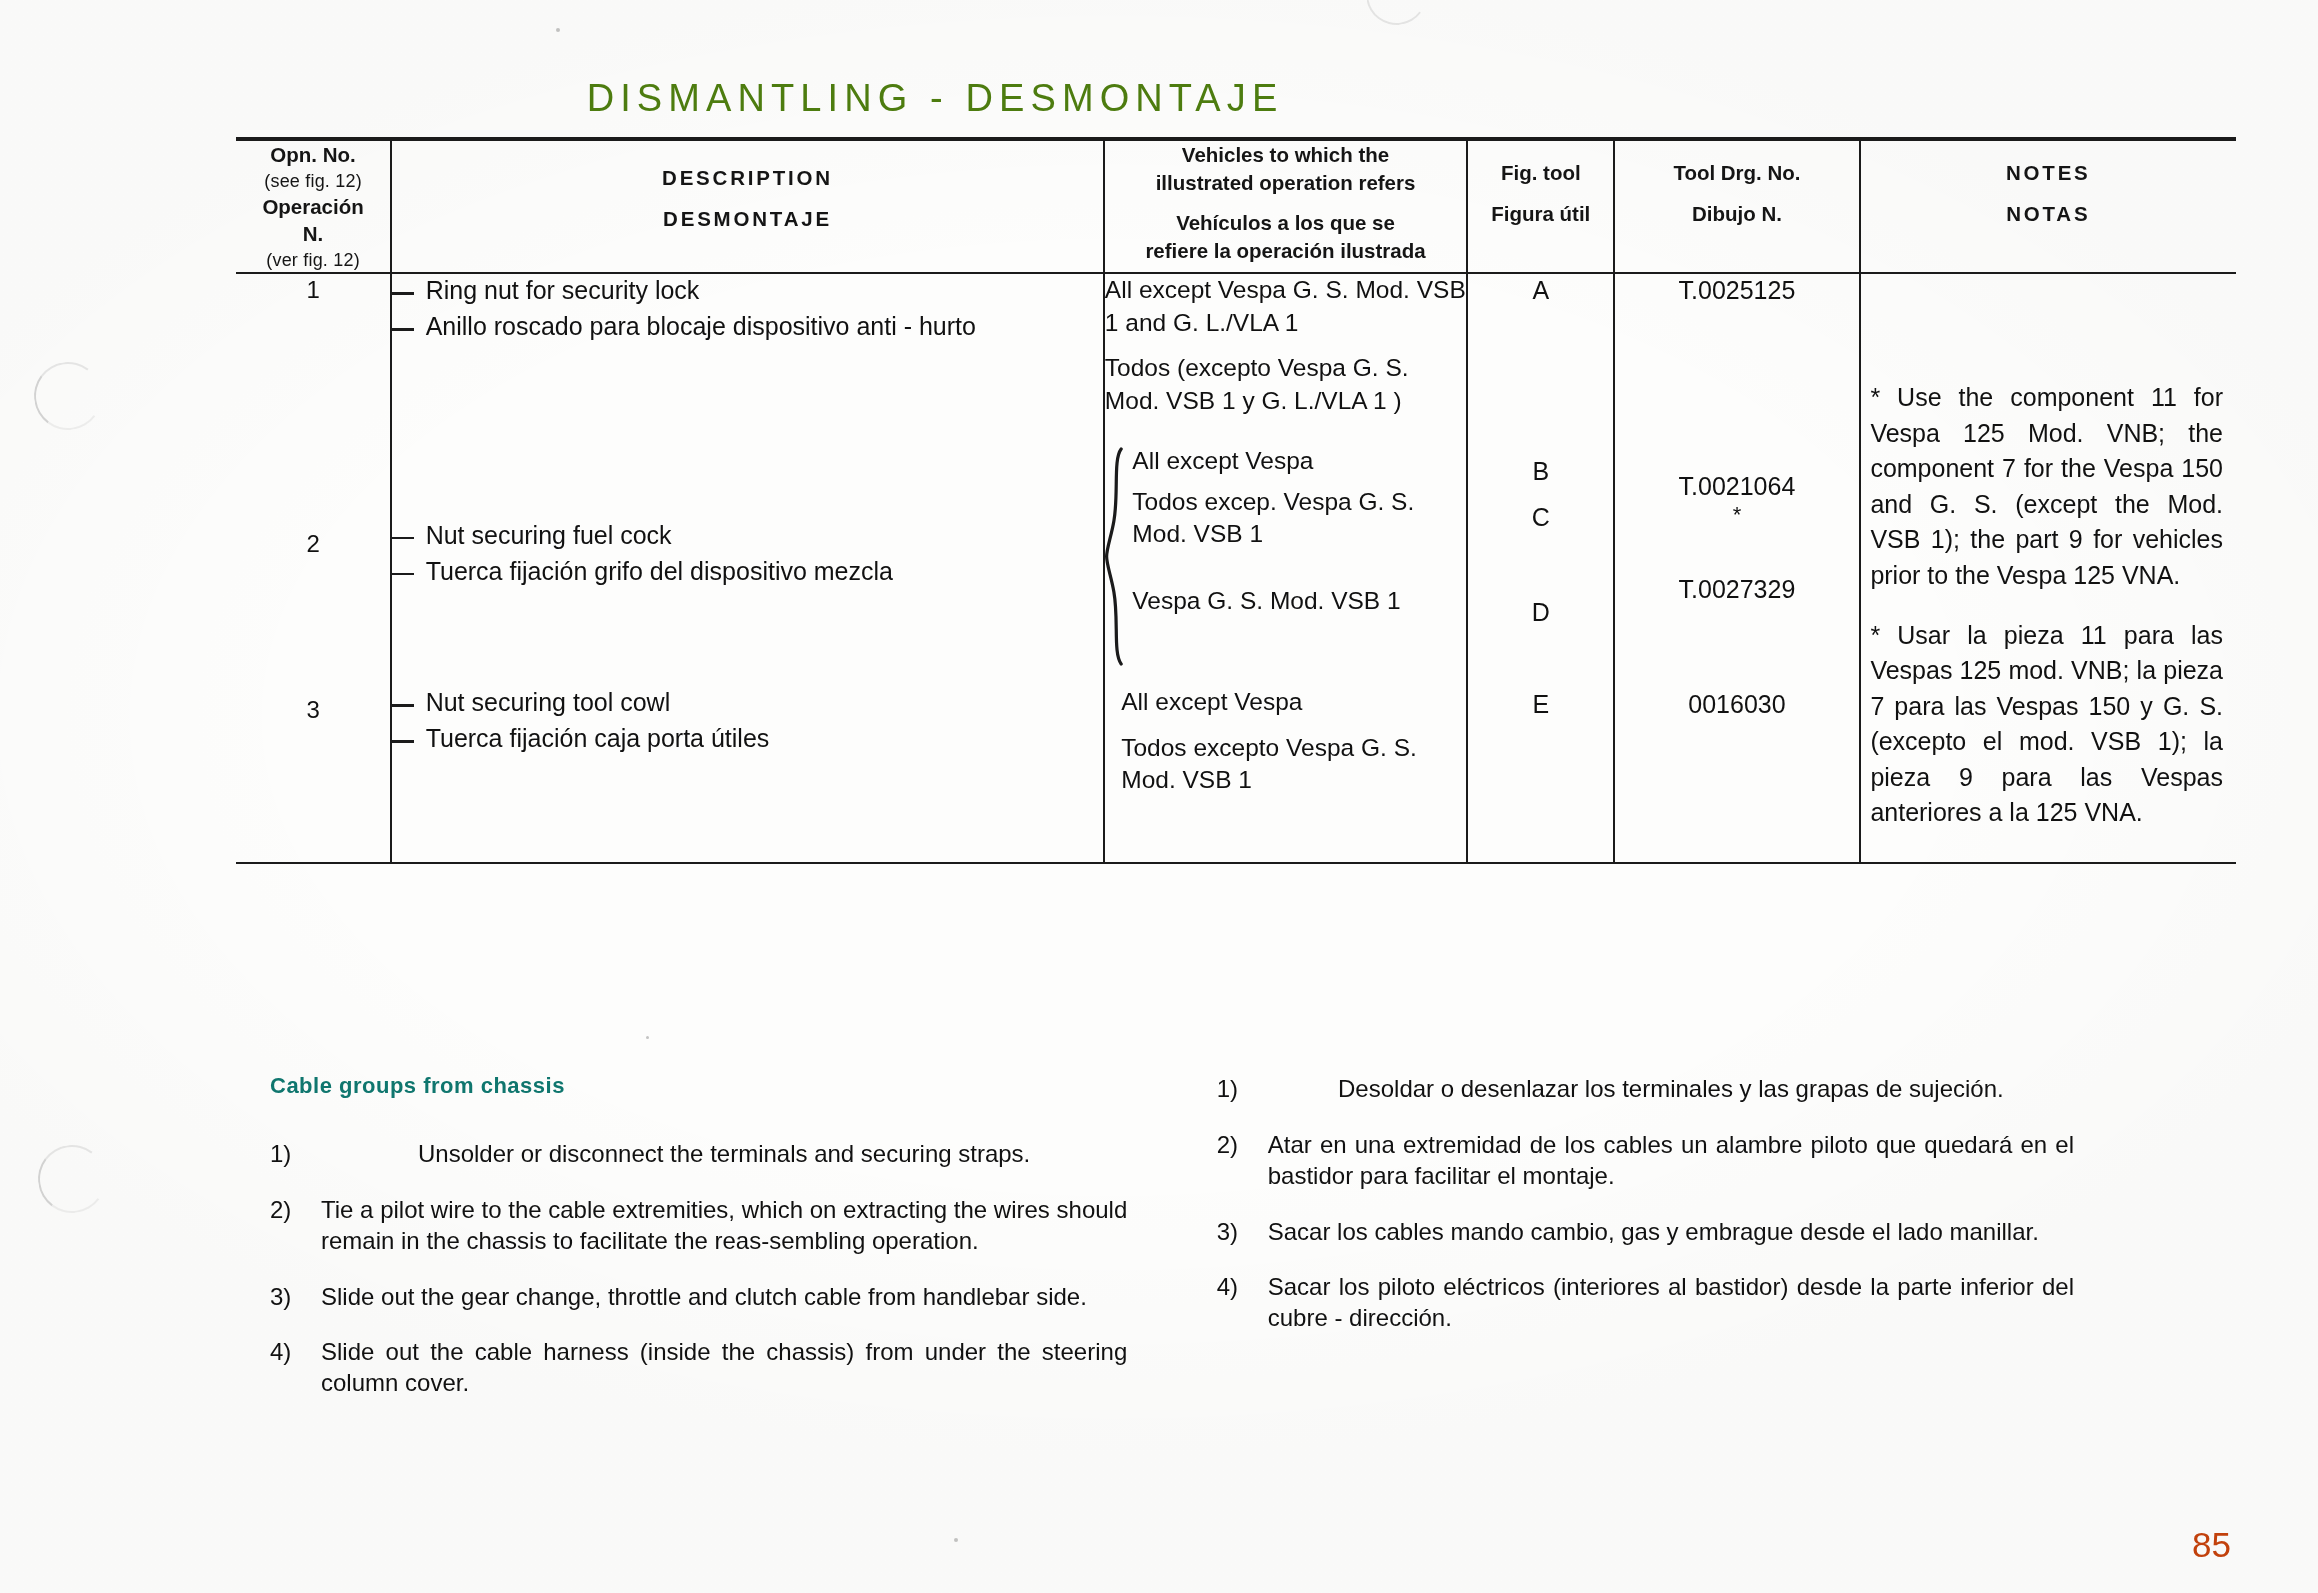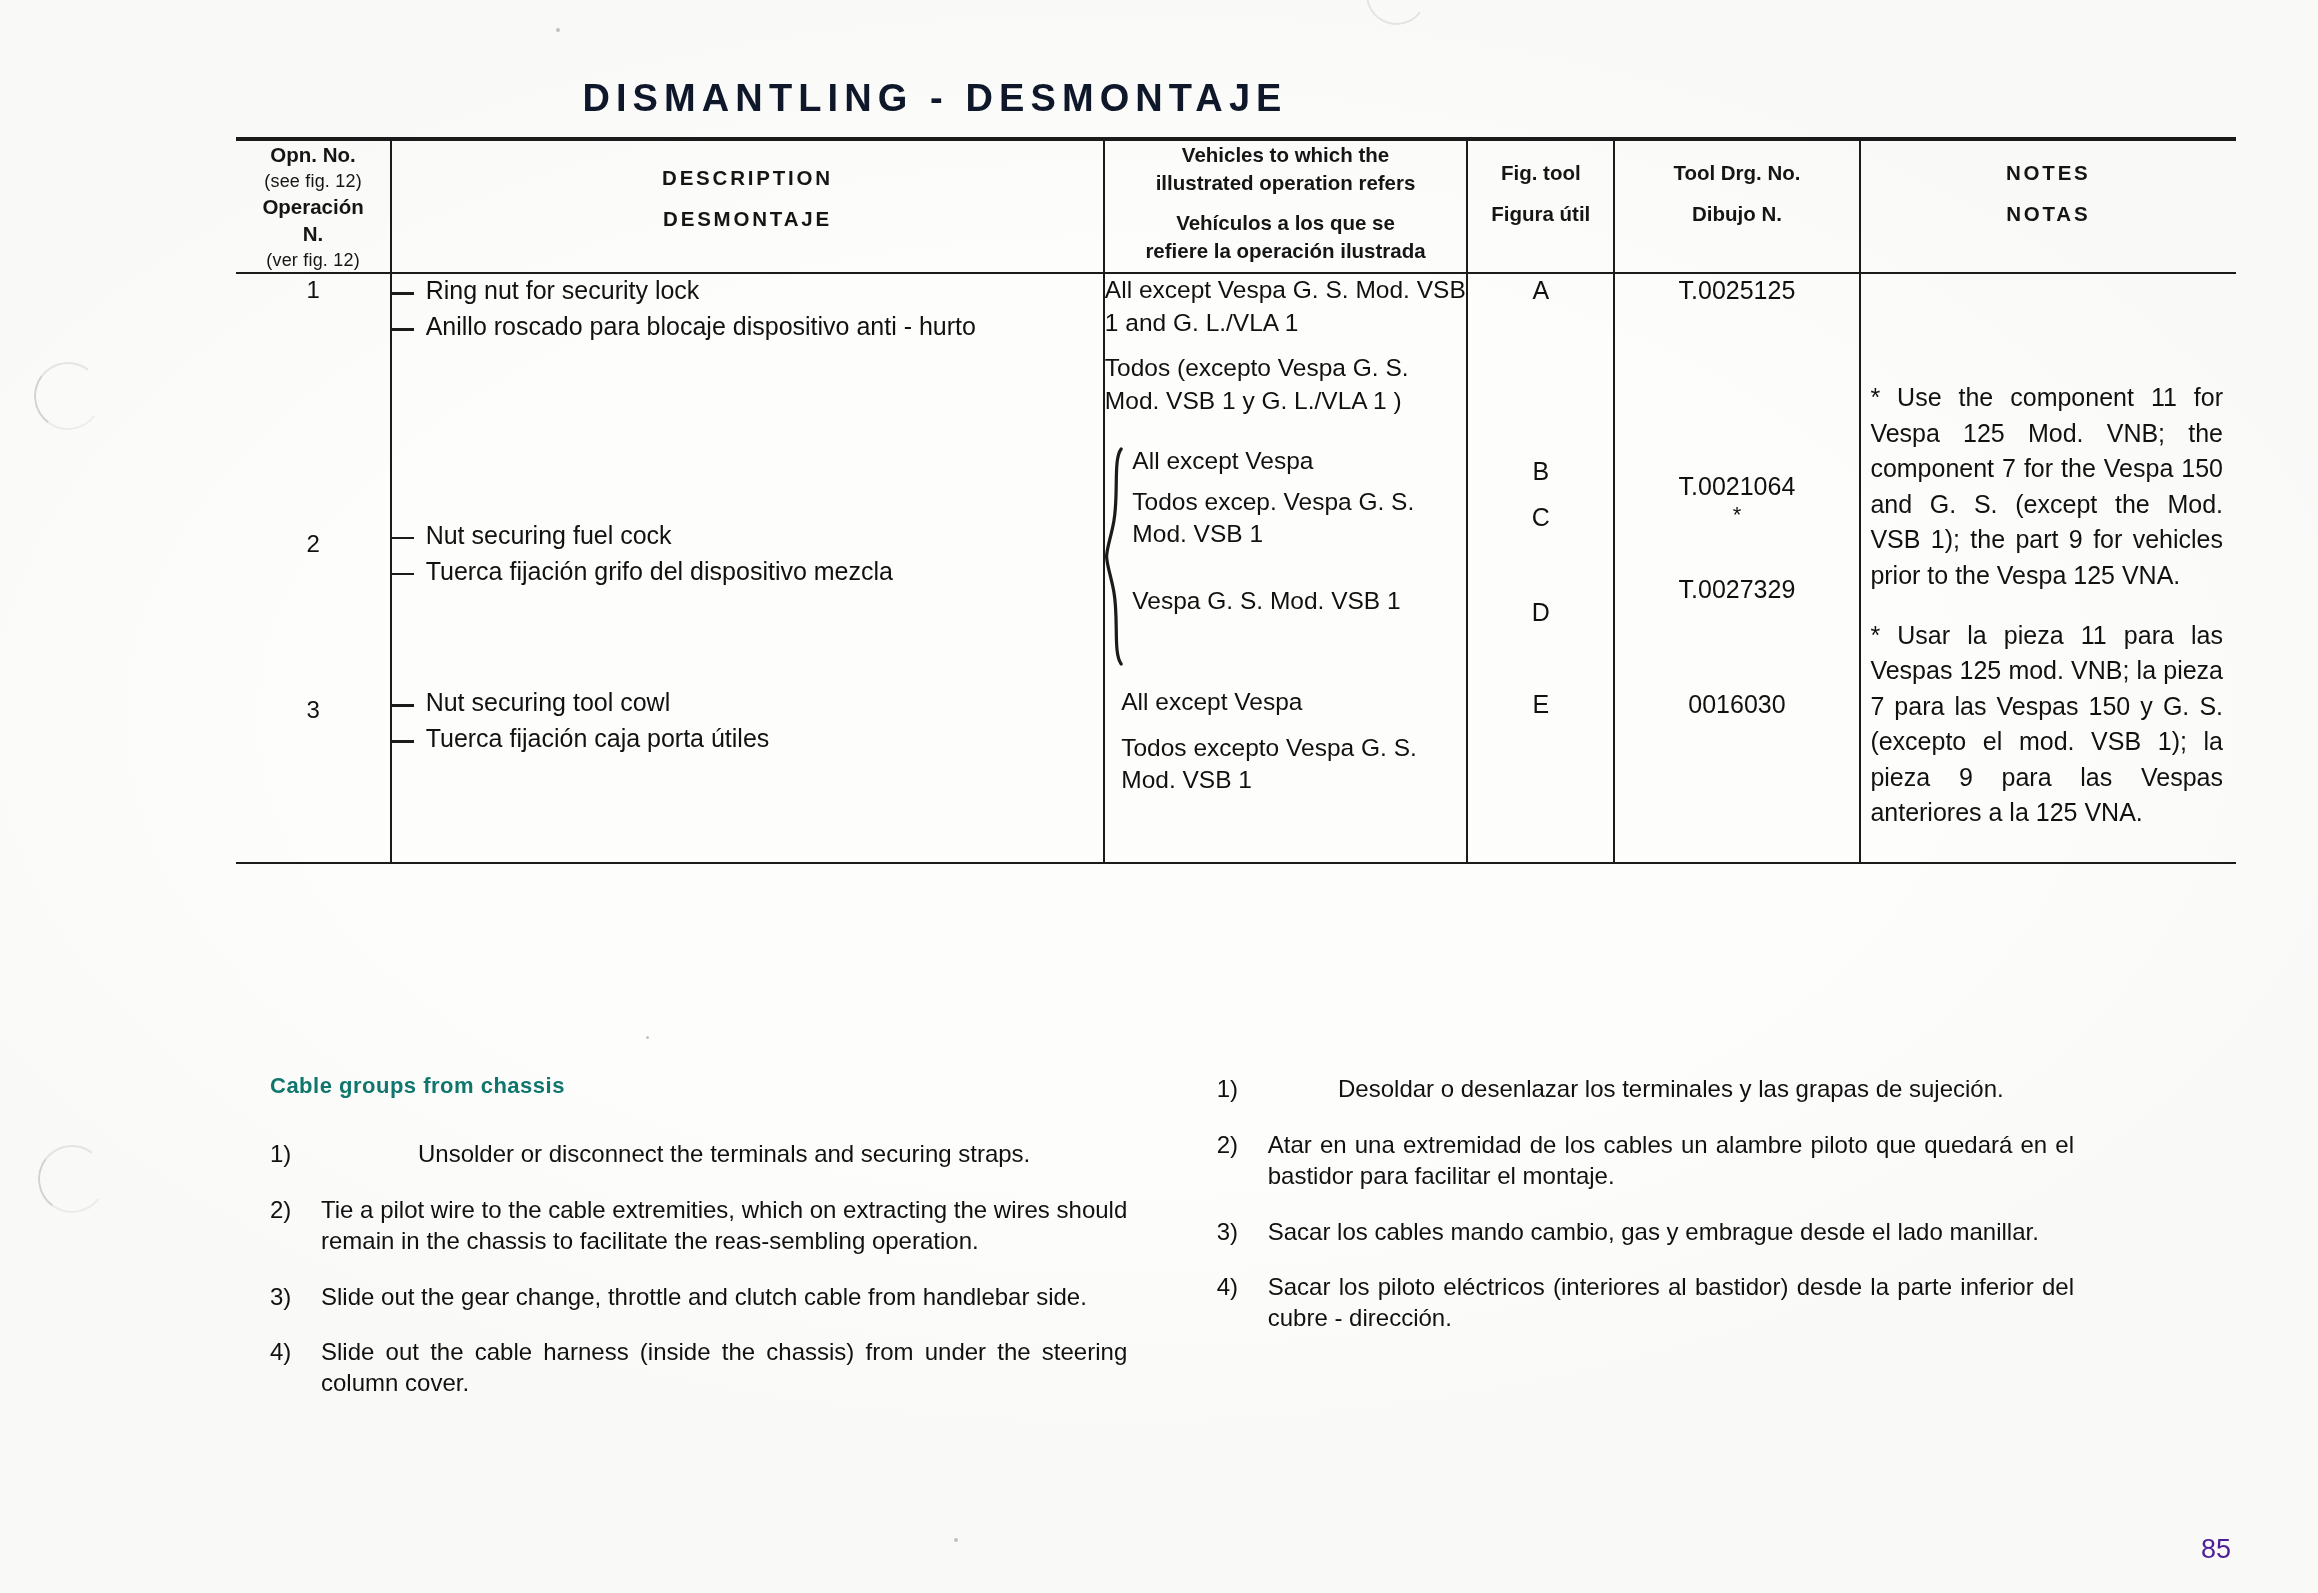--- a/index.html
+++ b/index.html
@@ -48,23 +48,23 @@
              border-color: rgba(150,150,150,0.22); border-right-color: transparent; }
 
   
   .title {
     position: absolute;
     top: 77px;
     left: 0;
     width: 1870px;
     text-align: center;
     font-size: 38px;
-    font-weight: bold;
+    font-weight: normal;
     letter-spacing: 6.1px;
-    color: #0f172a;
+    color: #4d7c0f;
     font-family: "Liberation Sans", sans-serif;
   }
 
   
   .table-wrap {
     position: absolute;
     left: 236px;
     top: 137px;
     width: 2000px;
   }
@@ -227,22 +227,22 @@
     flex: 1 1 auto;
     text-align: justify;
   }
   ol.steps li .txt.nojust { text-align: center; }
 
   
   .page-num {
     position: absolute;
     right: 88px;
     bottom: 29.5px;
-    font-size: 27px;
-    color: #4c1d95;
+    font-size: 35px;
+    color: #c2410c;
   }
 
   
   .speck {
     position: absolute;
     background: rgba(90,90,90,0.35);
     border-radius: 50%;
   }
 </style>
 </head>

